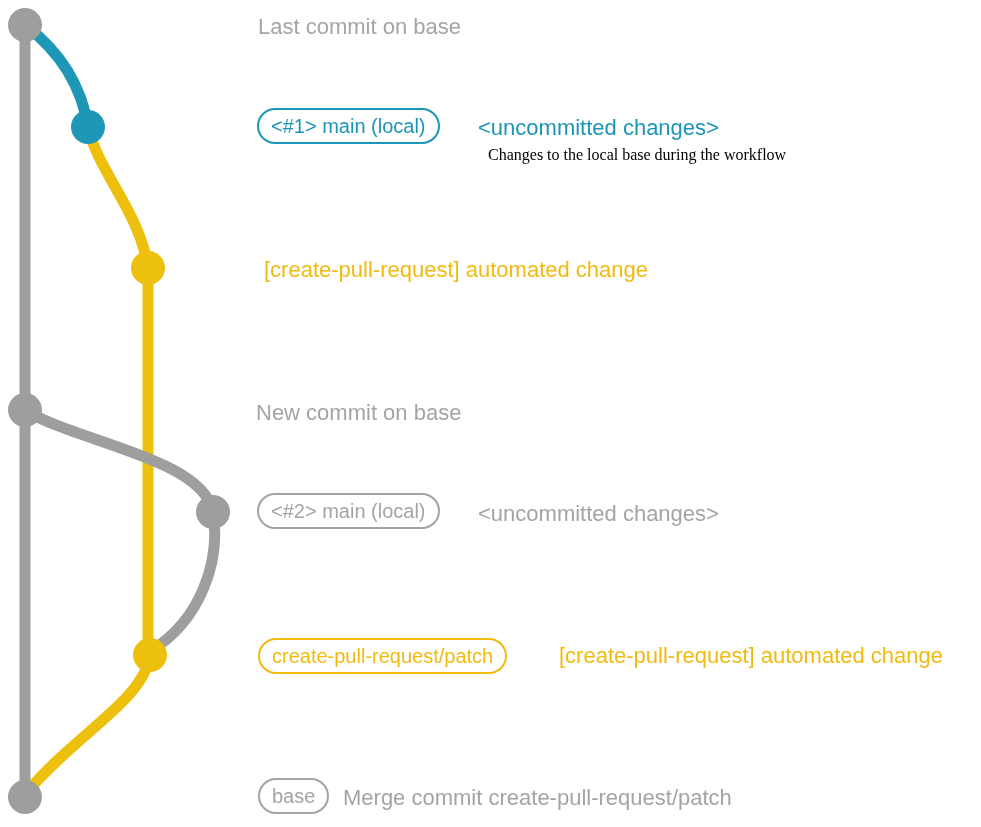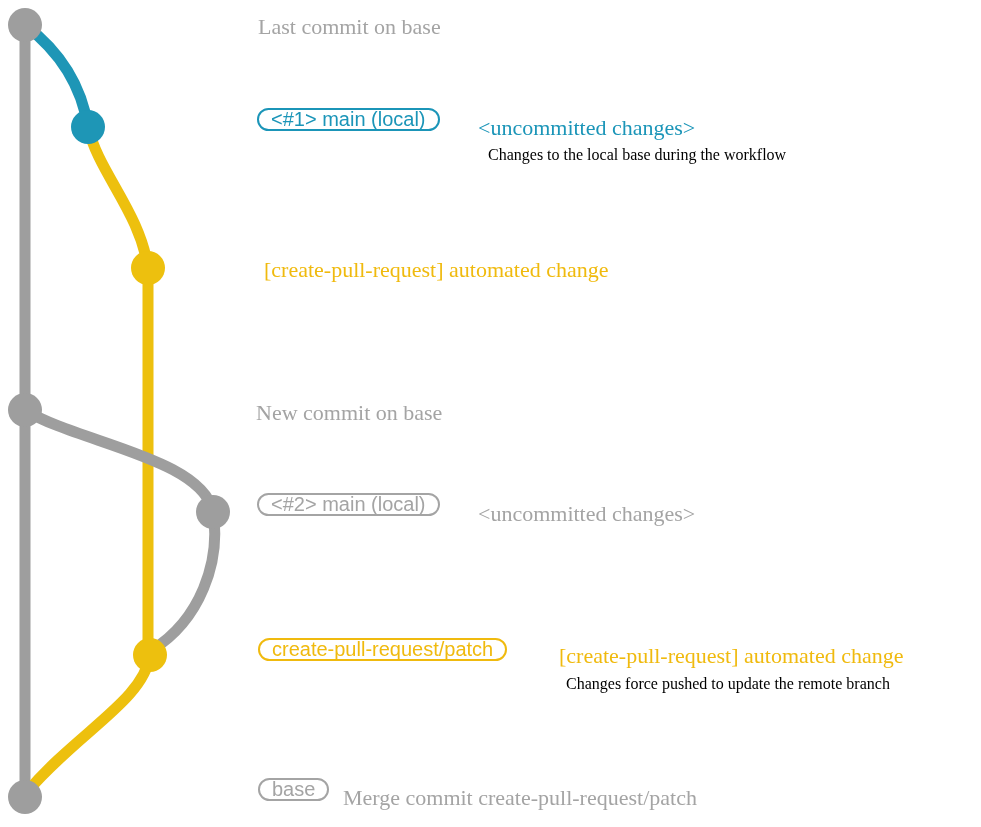--- a/index.html
+++ b/index.html
@@ -5,31 +5,31 @@
   html, body { margin: 0; padding: 0; background: #ffffff; }
   .canvas {
     position: relative;
     width: 981px;
     height: 827px;
     background: #ffffff;
     overflow: hidden;
     font-family: "Liberation Sans", sans-serif;
   }
   .graph { position: absolute; left: 0; top: 0; }
-  .label { position: absolute; white-space: nowrap; line-height: 1.15; font-family: Liberation Serif, serif; }
+  .label { position: absolute; white-space: nowrap; line-height: 1.15; }
   .sans22 { font-size: 22px; }
   .gray-text   { color: #a4a4a4; }
   .blue-text   { color: #1b95b8; }
   .yellow-text { color: #f0ba0e; margin-left: 7px; }
   .badge {
     position: absolute;
     display: inline-flex;
     align-items: center;
     justify-content: center;
-    height: 23px;
+    height: 36px;
     padding: 0 12px;
     box-sizing: border-box;
     border: 2px solid;
     border-radius: 19px;
     font-size: 20px;
     white-space: nowrap;
   }
   .badge.blue   { border-color: #1b95b8; color: #1b95b8; }
   .badge.gray   { border-color: #a4a4a4; color: #a4a4a4; }
   .badge.yellow { border-color: #f0ba0e; color: #f0ba0e; }
@@ -80,18 +80,17 @@
 
   <div class="label sans22 yellow-text" style="left:257px; top:257px;">[create-pull-request] automated change</div>
 
   <div class="label sans22 gray-text" style="left:256px; top:400px;">New commit on base</div>
 
   <div class="badge gray" style="left:257px; top:493px;">&lt;#2&gt; main (local)</div>
   <div class="label sans22 gray-text" style="left:478px; top:501px;">&lt;uncommitted changes&gt;</div>
 
   <div class="badge yellow" style="left:258px; top:638px;">create-pull-request/patch</div>
   <div class="label sans22 yellow-text" style="left:552px; top:643px;">[create-pull-request] automated change</div>
-  <div class="desc" style="left:566px; top:675px;">Changes force pushed to update the remote branch</div>
 
   <div class="badge gray" style="left:258px; top:778px;">base</div>
   <div class="label sans22 gray-text" style="left:343px; top:785px;">Merge commit create-pull-request/patch</div>
 
 </div>
 
 </body></html>

